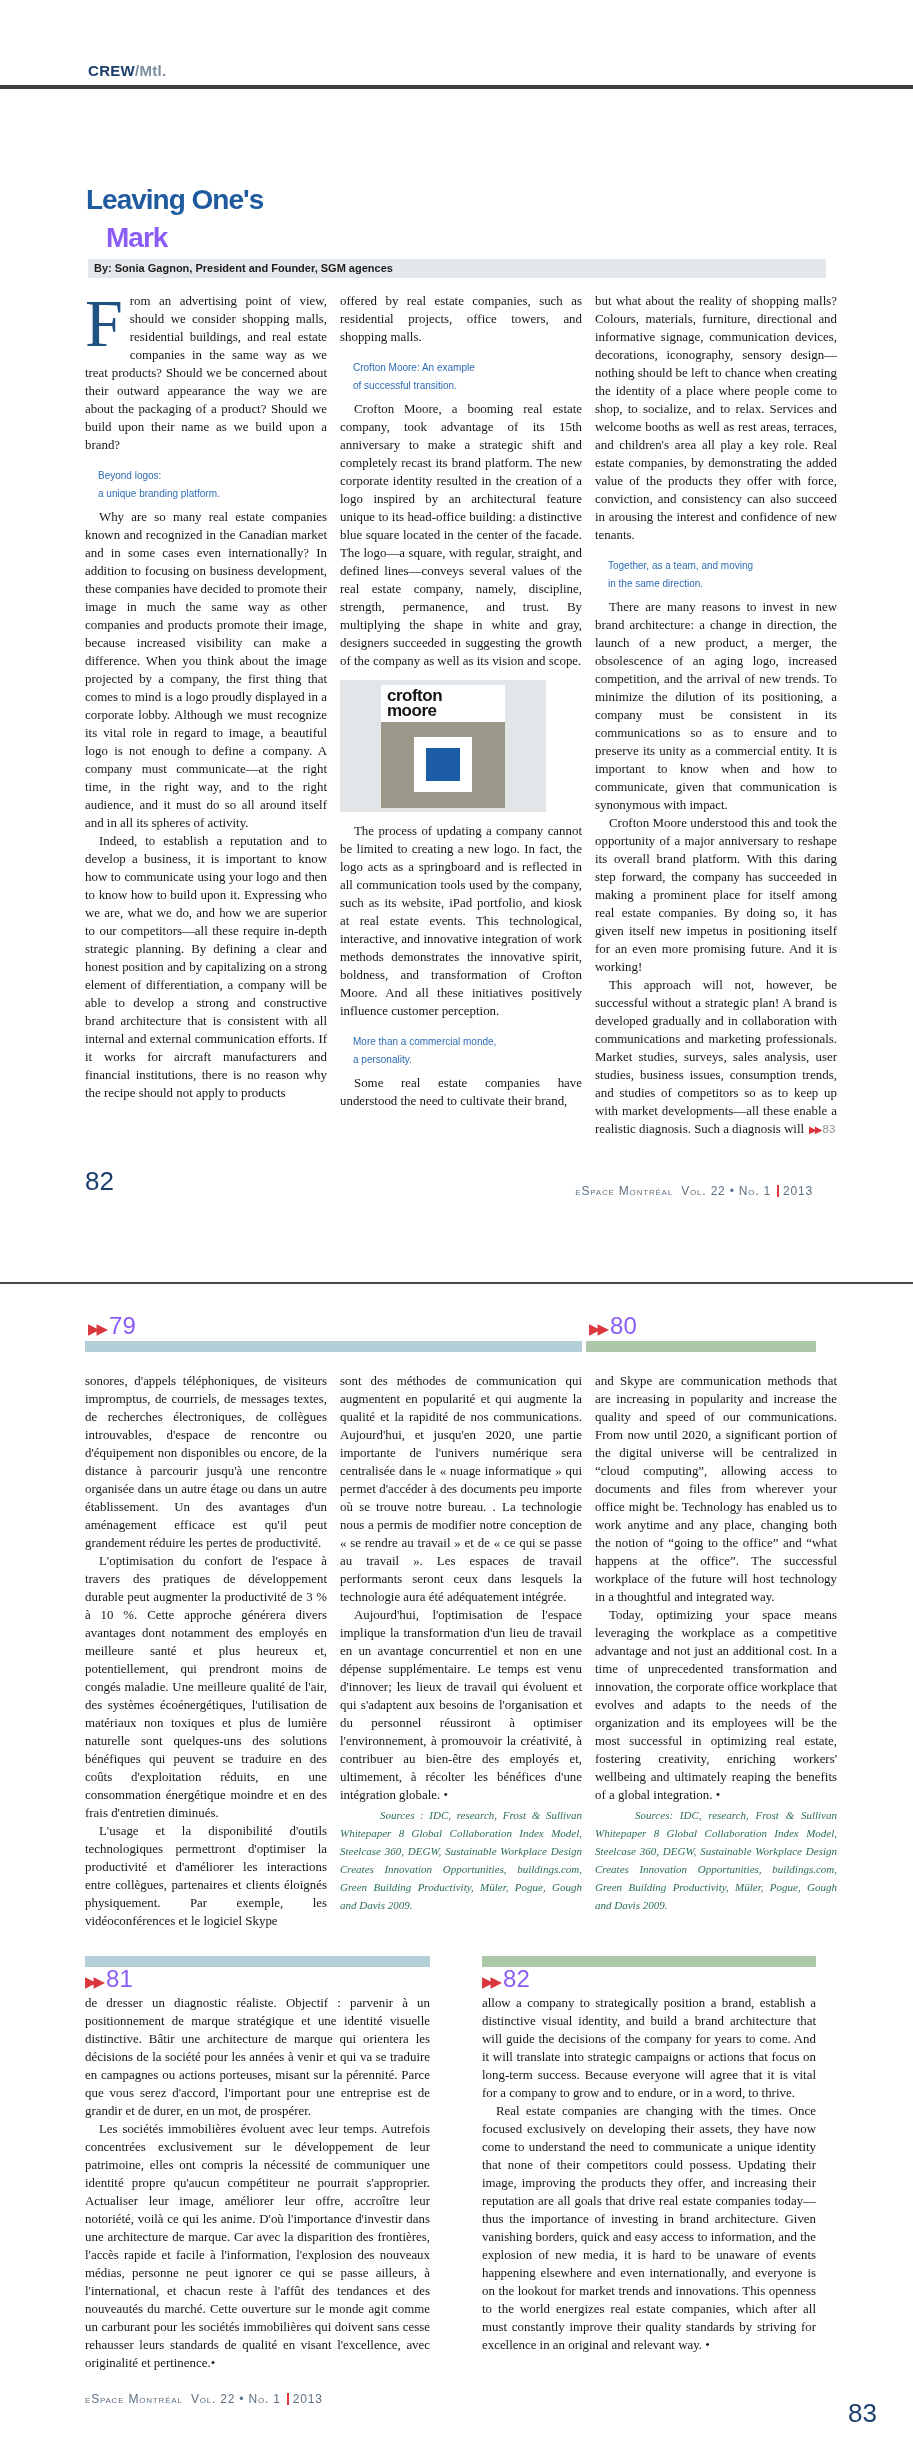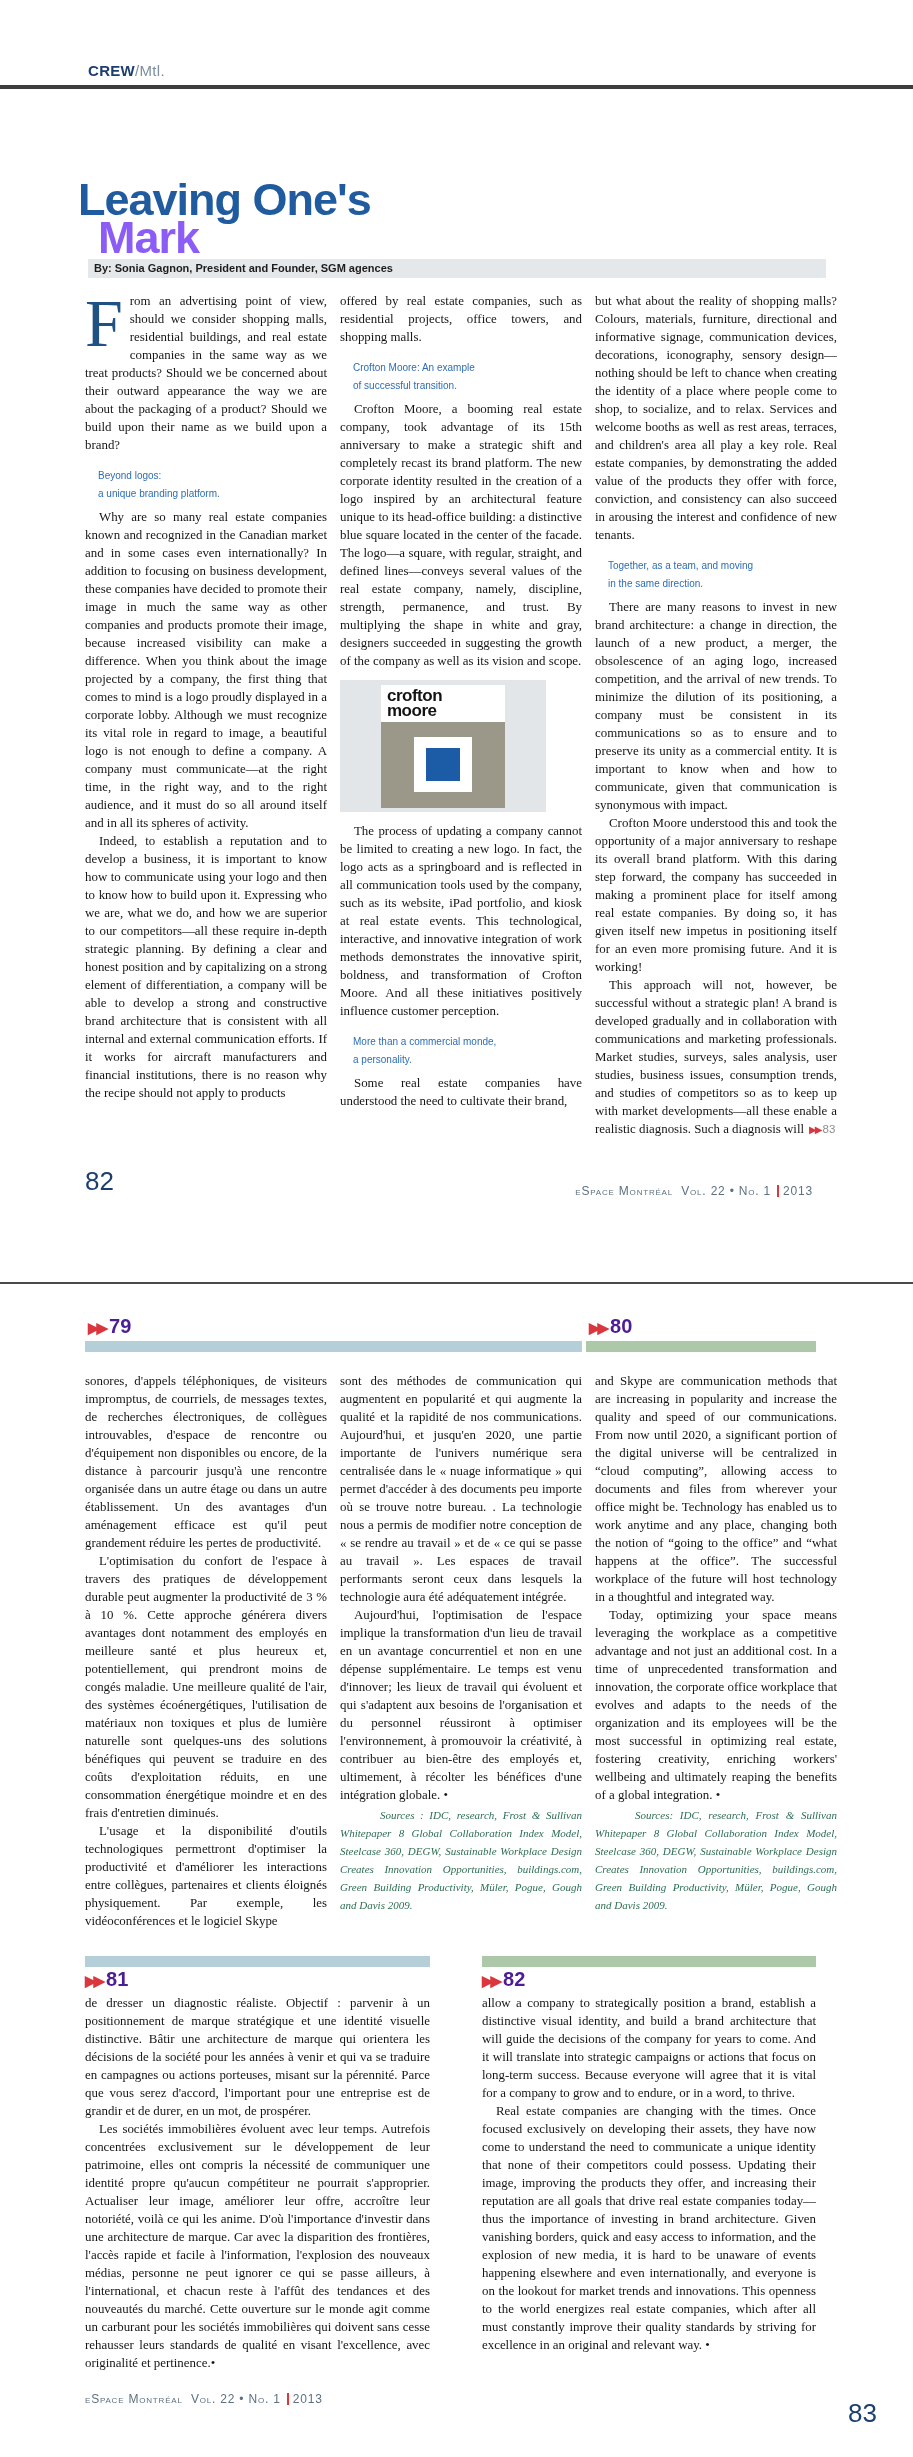--- a/index.html
+++ b/index.html
@@ -2,26 +2,26 @@
 <html><head>
 <meta charset="utf-8">
 <style>
   html,body{margin:0;padding:0;background:#ffffff;}
   .canvas{position:relative;width:913px;height:2457px;background:#fff;overflow:hidden;
           font-family:"Liberation Serif", serif;color:#161616;}
   .abs{position:absolute;}
 
   
   .crew{top:62px;left:88px;font-family:"Liberation Sans",sans-serif;font-size:15px;font-weight:700;color:#1d3f6e;letter-spacing:.3px;}
-  .crew .suffix{color:#7c8ea0;font-weight:400;margin-top:37px;}
+  .crew .suffix{color:#7c8ea0;font-weight:700;margin-top:37px;}
   .rule-thick{top:85px;left:0;width:913px;height:4px;background:#3d3d3d;}
   .rule-thin{top:1282px;left:0;width:913px;height:2px;background:#4a4a4a;}
 
-  .title{top:181px;left:78px;font-family:"Liberation Sans",sans-serif;font-weight:700;
-         font-size:45px;line-height:38px;letter-spacing:-1px;}
+  .title{top:181px;left:86px;font-family:"Liberation Sans",sans-serif;font-weight:700;
+         font-size:28px;line-height:38px;letter-spacing:-1px;}
   .title .t1{color:#1f5b9e;display:block;}
   .title .t2{color:#8b5cf6;display:block;margin-left:20px;}
 
   .byline{top:259px;left:88px;width:738px;height:19px;background:#e5e8eb;
           font-family:"Liberation Sans",sans-serif;font-size:11px;font-weight:700;color:#1c1c1c;
           line-height:19px;padding-left:6px;box-sizing:border-box;}
 
   
   .cols{display:flex;gap:13px;}
   .cols-p1{top:292px;left:85px;width:752px;}
@@ -41,21 +41,21 @@
   .logo-stack{width:124px;}
   .logo-name{background:#ffffff;padding:3px 6px 4px 6px;box-sizing:border-box;
              font-family:"Liberation Sans",sans-serif;font-weight:700;font-size:17px;line-height:15px;
              letter-spacing:-.5px;color:#121212;white-space:pre-line;}
   .logo-taupe{width:124px;height:86px;background:#9c9889;display:flex;align-items:center;justify-content:center;}
   .logo-white{width:58px;height:55px;background:#ffffff;display:flex;align-items:center;justify-content:center;}
   .logo-blue{width:34px;height:33px;background:#1c5ba5;}
 
   
   .arrows::before{content:"\25B6\25B6";letter-spacing:-3px;margin-right:4px;color:#d9363d;}
-  .marker{font-family:"Liberation Sans",sans-serif;font-weight:700;font-size:20px;color:#4c1d95;line-height:20px;}
+  .marker{font-family:"Liberation Sans",sans-serif;font-weight:400;font-size:24px;color:#8b5cf6;line-height:20px;}
   .marker .arrows::before{font-size:15px;}
   .jump-inline{font-family:"Liberation Sans",sans-serif;font-size:11.5px;margin-left:5px;color:#8e8e8e;white-space:nowrap;}
   .jump-inline .arrows::before{font-size:10px;letter-spacing:-2px;margin-right:2px;}
 
   .bar{height:11px;}
   .bar-blue{background:#b5cfd8;}
   .bar-green{background:#adc7a9;}
 
   
   .footer{font-family:"Liberation Sans",sans-serif;font-size:12px;letter-spacing:.8px;color:#5d7081;}

